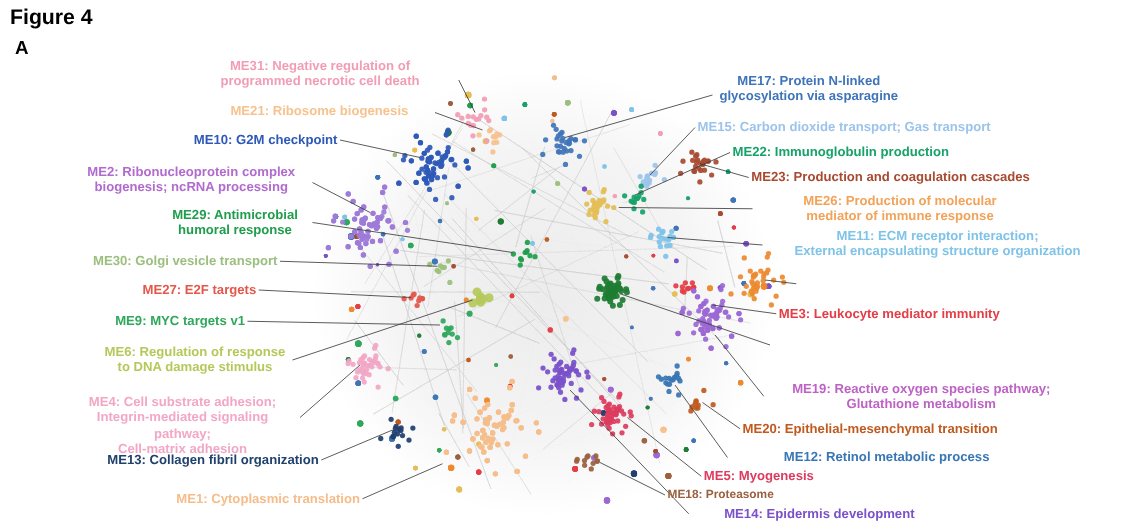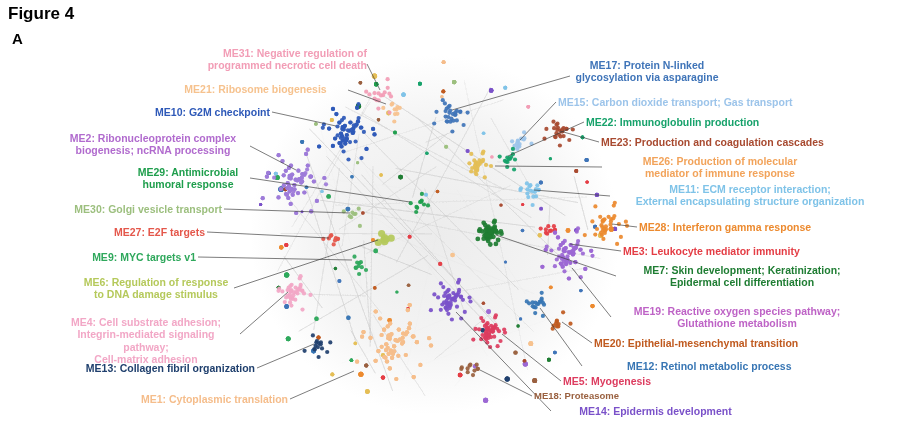--- a/index.html
+++ b/index.html
@@ -1688,21 +1688,21 @@
       <line x1="611" y1="317" x2="572" y2="268" stroke="#3f3f3f" stroke-width="0.8" opacity="0.85"></line>
       <line x1="592" y1="343" x2="562" y2="322" stroke="#3f3f3f" stroke-width="0.8" opacity="0.85"></line>
       <line x1="582" y1="366" x2="540" y2="308" stroke="#3f3f3f" stroke-width="0.8" opacity="0.85"></line>
       <line x1="561" y1="381" x2="502" y2="334" stroke="#3f3f3f" stroke-width="0.8" opacity="0.85"></line>
       <line x1="532" y1="396" x2="480" y2="370" stroke="#3f3f3f" stroke-width="0.8" opacity="0.85"></line>
       <line x1="551" y1="411" x2="456" y2="312" stroke="#3f3f3f" stroke-width="0.8" opacity="0.85"></line>
     </svg>
   <div id="fig-title">Figure 4</div>
   <div id="panel-a">A</div>
   <div id="labels">
-      <div class="mod-label" style="left: 145px; top: 47px; width: 222px; text-align: right; color: rgb(242, 157, 182);">ME31: Negative regulation of
+      <div class="mod-label" style="left: 145px; top: 47px; width: 222px; text-align: center; color: rgb(242, 157, 182);">ME31: Negative regulation of
 programmed necrotic cell death</div>
       <div class="mod-label" style="left: 163px; top: 83px; width: 185px; text-align: center; color: rgb(246, 194, 142);">ME21: Ribosome biogenesis</div>
       <div class="mod-label" style="left: 132px; top: 106px; width: 138px; text-align: right; color: rgb(46, 89, 184);">ME10: G2M checkpoint</div>
       <div class="mod-label" style="left: 57px; top: 132px; width: 192px; text-align: center; color: rgb(177, 107, 206);">ME2: Ribonucleoprotein complex
 biogenesis; ncRNA processing</div>
       <div class="mod-label" style="left: 127px; top: 166px; width: 122px; text-align: center; color: rgb(30, 158, 76);">ME29: Antimicrobial
 humoral response</div>
       <div class="mod-label" style="left: 52px; top: 203px; width: 170px; text-align: right; color: rgb(156, 191, 126);">ME30: Golgi vesicle transport</div>
       <div class="mod-label" style="left: 97px; top: 226px; width: 108px; text-align: right; color: rgb(228, 87, 75);">ME27: E2F targets</div>
       <div class="mod-label" style="left: 74px; top: 251px; width: 122px; text-align: right; color: rgb(47, 168, 92);">ME9: MYC targets v1</div>
@@ -1715,24 +1715,21 @@
       <div class="mod-label" style="left: 130px; top: 393px; width: 158px; text-align: right; color: rgb(245, 189, 139);">ME1: Cytoplasmic translation</div>
       <div class="mod-label" style="left: 572px; top: 59px; width: 150px; text-align: center; color: rgb(63, 116, 184);">ME17: Protein N-linked
 glycosylation via asparagine</div>
       <div class="mod-label" style="left: 558px; top: 96px; width: 285px; text-align: left; color: rgb(156, 196, 234);">ME15: Carbon dioxide transport; Gas transport</div>
       <div class="mod-label" style="left: 586px; top: 116px; width: 230px; text-align: left; color: rgb(23, 162, 107);">ME22: Immunoglobulin production</div>
       <div class="mod-label" style="left: 601px; top: 136px; width: 262px; text-align: left; color: rgb(168, 74, 48);">ME23: Production and coagulation cascades</div>
       <div class="mod-label" style="left: 604px; top: 155px; width: 232px; text-align: center; color: rgb(242, 163, 90);">ME26: Production of molecular
 mediator of immune response</div>
       <div class="mod-label" style="left: 612px; top: 183px; width: 276px; text-align: center; color: rgb(127, 195, 232);">ME11: ECM receptor interaction;
 External encapsulating structure organization</div>
-      <div class="mod-label" style="left: 639px; top: 221px; width: 225px; text-align: left; color: rgb(236, 138, 47);">ME28: Interferon gamma response</div>
       <div class="mod-label" style="left: 623px; top: 245px; width: 225px; text-align: left; color: rgb(228, 61, 69);">ME3: Leukocyte mediator immunity</div>
-      <div class="mod-label" style="left: 618px; top: 264px; width: 248px; text-align: center; color: rgb(31, 125, 51);">ME7: Skin development; Keratinization;
-Epidermal cell differentiation</div>
       <div class="mod-label" style="left: 613px; top: 305px; width: 248px; text-align: center; color: rgb(190, 99, 198);">ME19: Reactive oxygen species pathway;
 Glutathione metabolism</div>
       <div class="mod-label" style="left: 594px; top: 337px; width: 262px; text-align: left; color: rgb(192, 90, 31);">ME20: Epithelial-mesenchymal transition</div>
       <div class="mod-label" style="left: 584px; top: 360px; width: 232px; text-align: left; color: rgb(56, 118, 180); padding-left: 43px;">ME12: Retinol metabolic process</div>
       <div class="mod-label" style="left: 563px; top: 375px; width: 130px; text-align: left; color: rgb(221, 60, 95);">ME5: Myogenesis</div>
       <div class="mod-label small" style="left: 534px; top: 390px; width: 120px; text-align: left; color: rgb(154, 97, 64);">ME18: Proteasome</div>
       <div class="mod-label" style="left: 553px; top: 405px; width: 205px; text-align: center; color: rgb(122, 81, 201);">ME14: Epidermis development</div>
     </div>
 </div>
 

